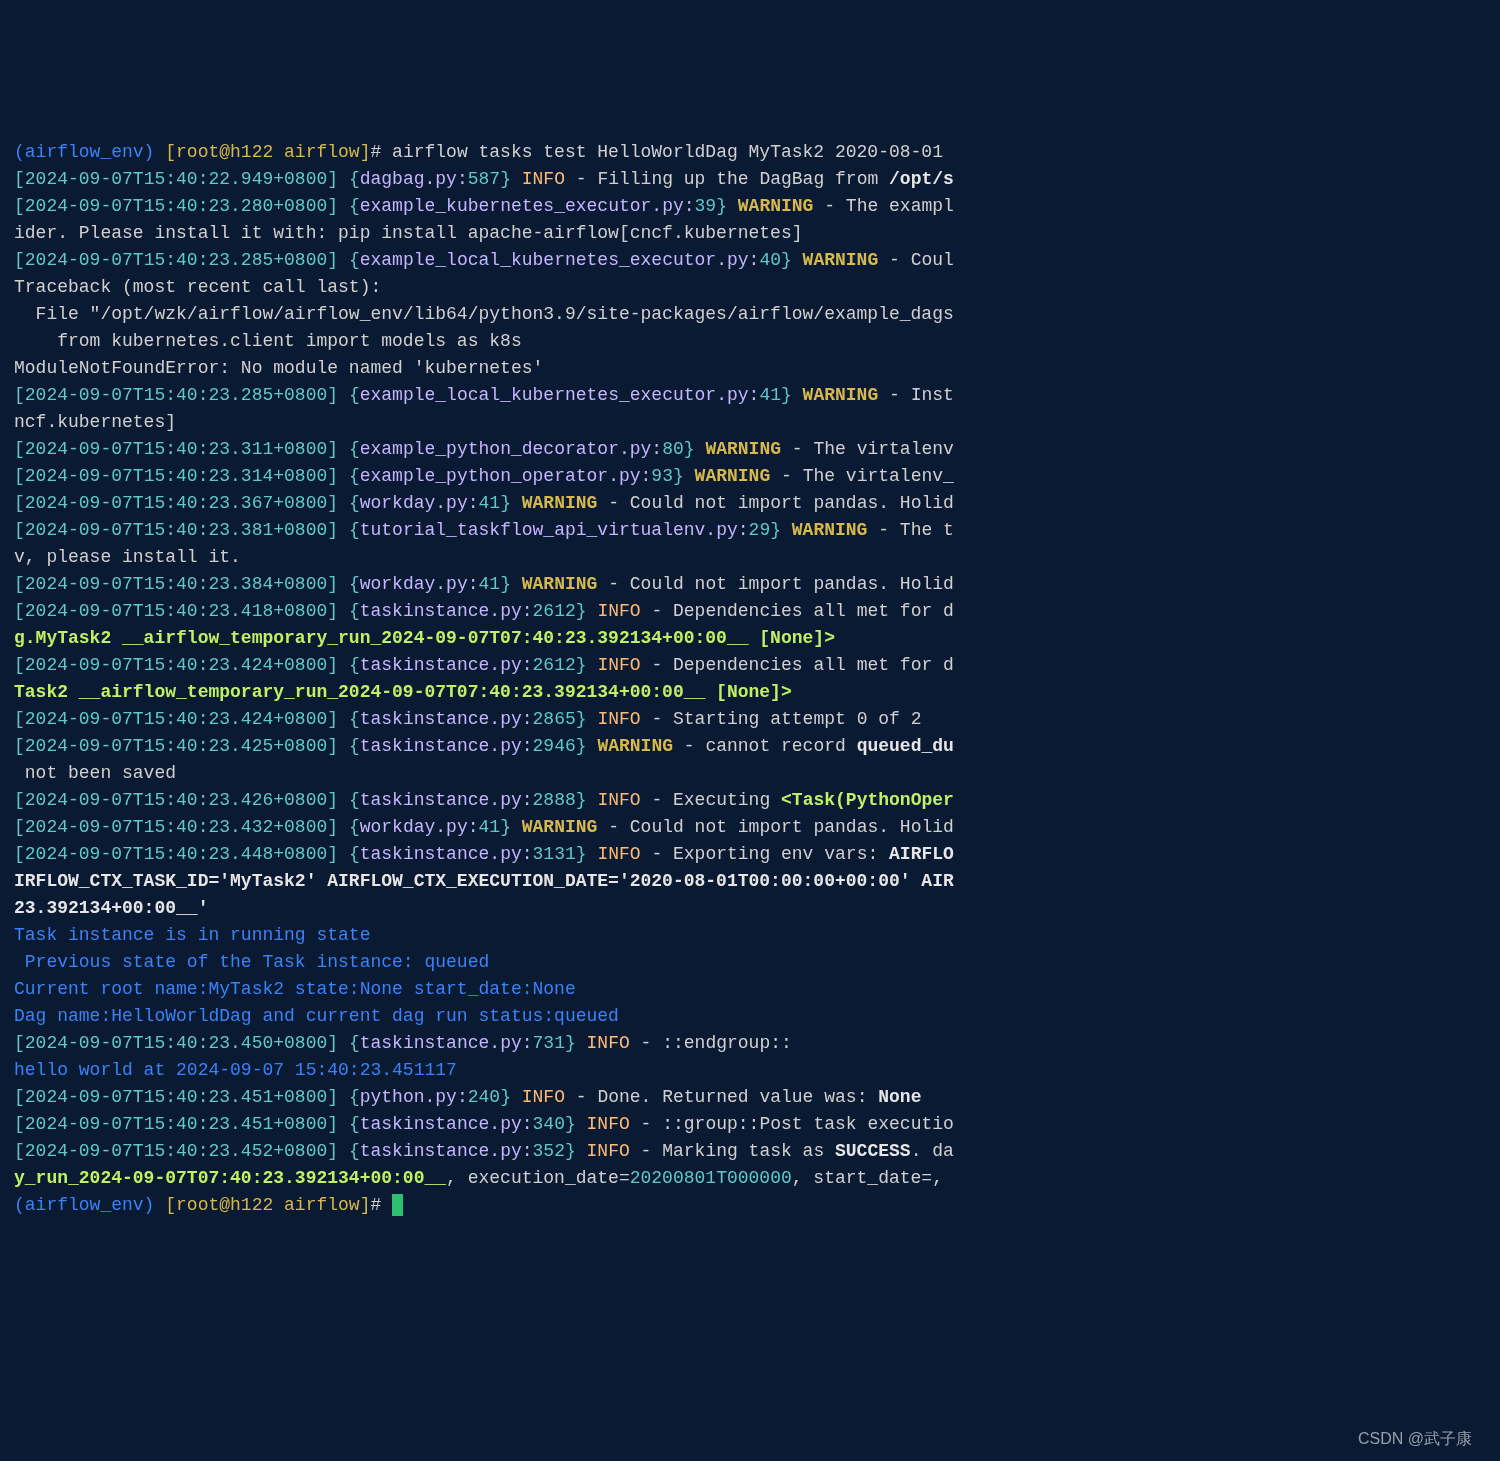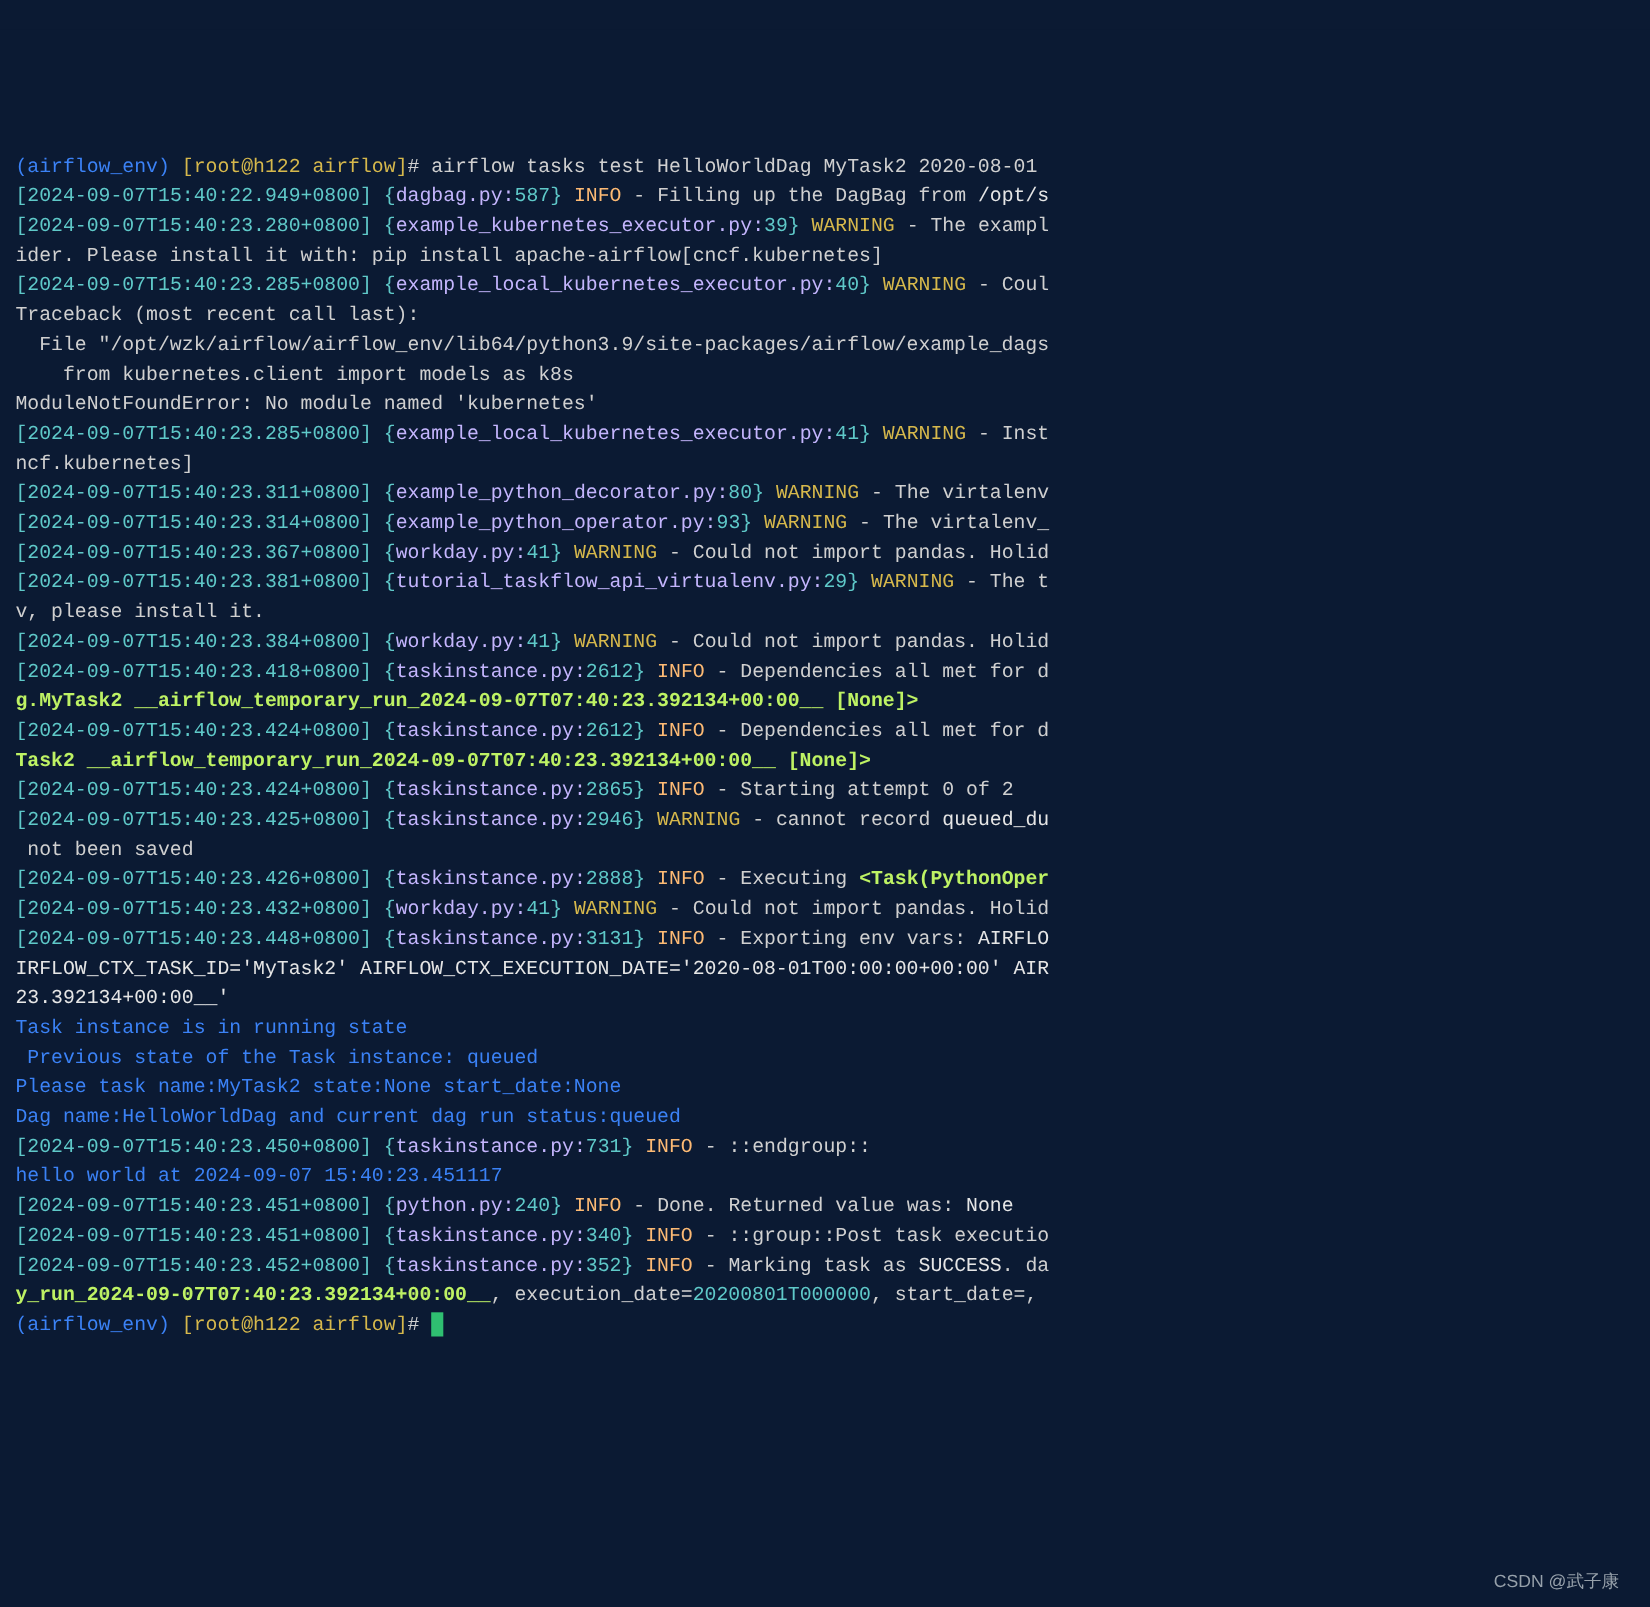--- a/index.html
+++ b/index.html
@@ -1,22 +1,22 @@
 <!DOCTYPE html>
 <html><head>
 <meta charset="utf-8">
 <style>
   html,body{margin:0;padding:0;background:#0b1a33;color:#d0d0d0;font-family:Menlo,Consolas,"Courier New",monospace;font-size:18px;line-height:1.5;white-space:pre;overflow:hidden}
   .term{padding:4px 8px 60px 14px;width:1500px;height:1461px;box-sizing:border-box}
   .g{color:#3b82f6}.bg{color:#bef264;font-weight:bold}
   .c{color:#5fc9c9}
   .p{color:#c4b5fd}
-  .y{color:#d6b84c}.yb{color:#d6b84c;font-weight:normal}
+  .y{color:#d6b84c}.yb{color:#d6b84c;font-weight:bold}
   .b{color:#fdba74}
-  .w{color:#d0d0d0}.wb{color:#e6e6e6;font-weight:normal}
+  .w{color:#d0d0d0}.wb{color:#e6e6e6;font-weight:bold}
   .cursor{display:inline-block;width:11px;height:22px;background:#2fbf71;vertical-align:middle}
   .wm{position:absolute;right:28px;bottom:10px;color:#96a0aa;font-size:16px;font-family:"Helvetica Neue",Arial,sans-serif}
 </style>
 </head>
 <body>
 
 
 
 <div class="term"><span class="g">(airflow_env) </span><span class="y">[root@h122 airflow]</span><span class="w"># </span><span class="w">airflow tasks test HelloWorldDag MyTask2 2020-08-01</span>
 <span class="w"><span class="c">[</span><span class="c">2024-09-07T15:40:22.949+0800</span><span class="c">]</span> <span class="c">{</span><span class="p">dagbag.py:</span><span class="c">587</span><span class="c">}</span> <span class="b">INFO</span><span> - </span><span>Filling up the DagBag from </span><span class="wb">/opt/s</span></span>
@@ -42,21 +42,21 @@
 <span class="w"><span class="c">[</span><span class="c">2024-09-07T15:40:23.424+0800</span><span class="c">]</span> <span class="c">{</span><span class="p">taskinstance.py:</span><span class="c">2865</span><span class="c">}</span> <span class="b">INFO</span><span> - </span><span>Starting attempt 0 of 2</span></span>
 <span class="w"><span class="c">[</span><span class="c">2024-09-07T15:40:23.425+0800</span><span class="c">]</span> <span class="c">{</span><span class="p">taskinstance.py:</span><span class="c">2946</span><span class="c">}</span> <span class="yb">WARNING</span><span> - </span><span>cannot record </span><span class="wb">queued_du</span></span>
 <span class="w"> not been saved</span>
 <span class="w"><span class="c">[</span><span class="c">2024-09-07T15:40:23.426+0800</span><span class="c">]</span> <span class="c">{</span><span class="p">taskinstance.py:</span><span class="c">2888</span><span class="c">}</span> <span class="b">INFO</span><span> - </span><span>Executing </span><span class="bg">&lt;Task(PythonOper</span></span>
 <span class="w"><span class="c">[</span><span class="c">2024-09-07T15:40:23.432+0800</span><span class="c">]</span> <span class="c">{</span><span class="p">workday.py:</span><span class="c">41</span><span class="c">}</span> <span class="yb">WARNING</span><span> - </span><span>Could not import pandas. Holid</span></span>
 <span class="w"><span class="c">[</span><span class="c">2024-09-07T15:40:23.448+0800</span><span class="c">]</span> <span class="c">{</span><span class="p">taskinstance.py:</span><span class="c">3131</span><span class="c">}</span> <span class="b">INFO</span><span> - </span><span>Exporting env vars: </span><span class="wb">AIRFLO</span></span>
 <span class="wb">IRFLOW_CTX_TASK_ID='MyTask2' AIRFLOW_CTX_EXECUTION_DATE='2020-08-01T00:00:00+00:00' AIR</span>
 <span class="wb">23.392134+00:00__'</span>
 <span class="g">Task instance is in running state</span>
 <span class="g"> Previous state of the Task instance: queued</span>
-<span class="g">Please task name:MyTask2 state:None start_date:None</span>
+<span class="g">Current root name:MyTask2 state:None start_date:None</span>
 <span class="g">Dag name:HelloWorldDag and current dag run status:queued</span>
 <span class="w"><span class="c">[</span><span class="c">2024-09-07T15:40:23.450+0800</span><span class="c">]</span> <span class="c">{</span><span class="p">taskinstance.py:</span><span class="c">731</span><span class="c">}</span> <span class="b">INFO</span><span> - </span><span>::endgroup::</span></span>
 <span class="g">hello world at 2024-09-07 15:40:23.451117</span>
 <span class="w"><span class="c">[</span><span class="c">2024-09-07T15:40:23.451+0800</span><span class="c">]</span> <span class="c">{</span><span class="p">python.py:</span><span class="c">240</span><span class="c">}</span> <span class="b">INFO</span><span> - </span><span>Done. Returned value was: </span><span class="wb">None</span></span>
 <span class="w"><span class="c">[</span><span class="c">2024-09-07T15:40:23.451+0800</span><span class="c">]</span> <span class="c">{</span><span class="p">taskinstance.py:</span><span class="c">340</span><span class="c">}</span> <span class="b">INFO</span><span> - </span><span>::group::Post task executio</span></span>
 <span class="w"><span class="c">[</span><span class="c">2024-09-07T15:40:23.452+0800</span><span class="c">]</span> <span class="c">{</span><span class="p">taskinstance.py:</span><span class="c">352</span><span class="c">}</span> <span class="b">INFO</span><span> - </span><span>Marking task as </span><span class="wb">SUCCESS</span><span>. da</span></span>
 <span class="w"><span class="bg">y_run_2024-09-07T07:40:23.392134+00:00__</span><span>, execution_date=</span><span class="c">20200801T000000</span><span>, start_date=, </span></span>
 <span class="g">(airflow_env) </span><span class="y">[root@h122 airflow]</span><span class="w"># </span><span class="cursor"></span>
 </div>
 

